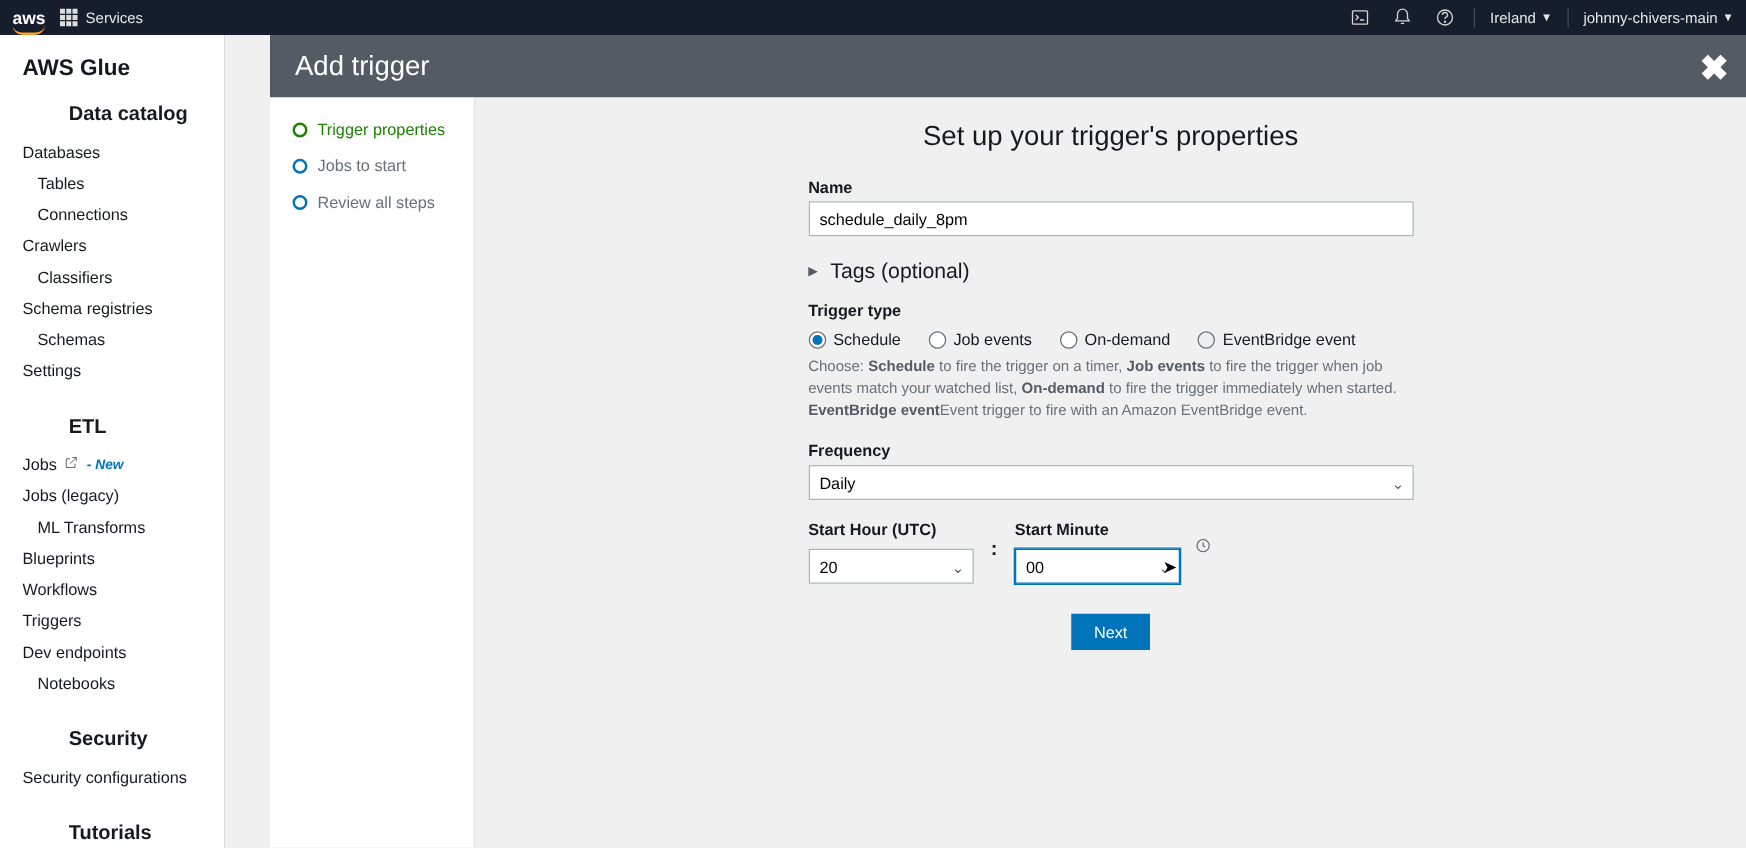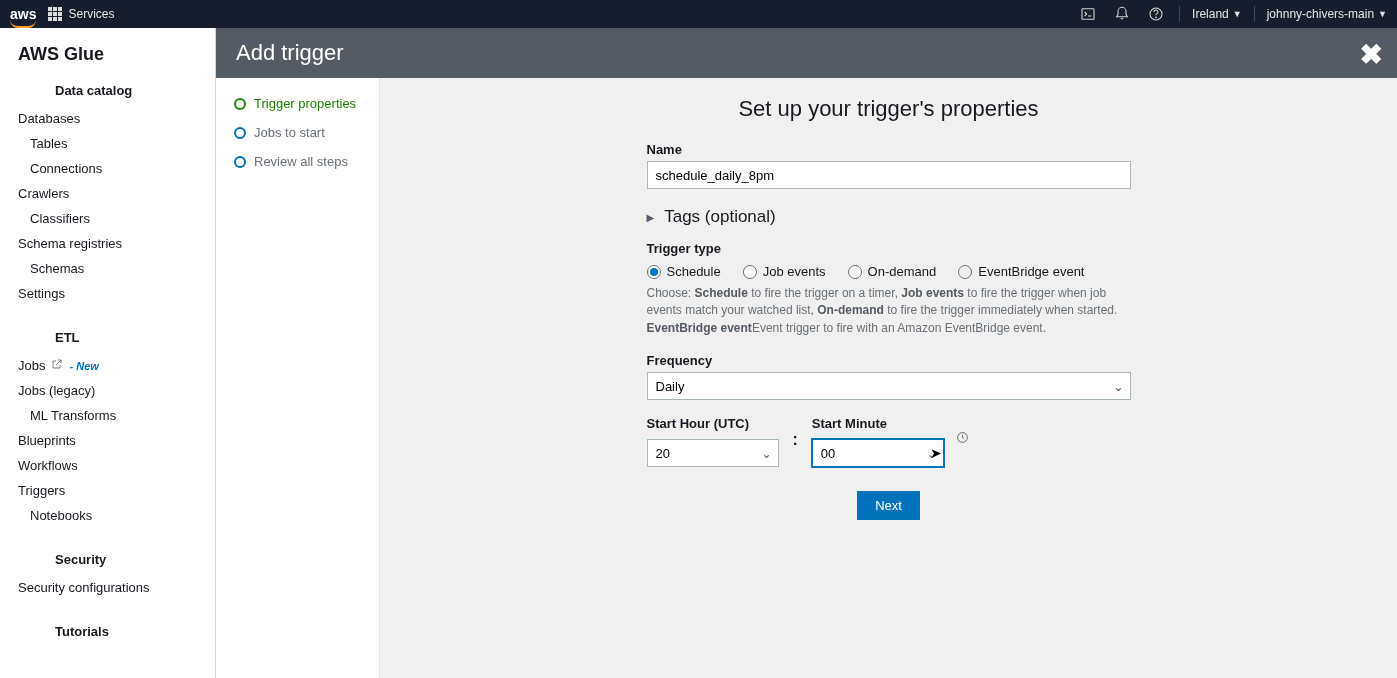--- a/index.html
+++ b/index.html
@@ -21,24 +21,24 @@
   .region { cursor:pointer; display:flex; align-items:center; gap:4px;}
   .user   { cursor:pointer; display:flex; align-items:center; gap:4px;}
   .caret-down { font-size:9px; }
 
   
   .panel-header { position:absolute; left:216px; right:0; top:28px; height:50px; background:#545b64; color:#fff; display:flex; align-items:center; padding:0 20px;}
   .panel-header h1 { font-size:22px; font-weight:400;}
   .close-x { position:absolute; right:14px; top:10px; font-size:28px; font-weight:700; color:#fff; cursor:pointer;}
 
   
-  .sidebar { position:absolute; top:28px; left:0; width:216px; bottom:0; background:#fff; border-right:1px solid #d5dbdb; overflow-y:auto;}
+  .sidebar { position:absolute; top:28px; left:0; width:180px; bottom:0; background:#fff; border-right:1px solid #d5dbdb; overflow-y:auto;}
   .sidebar-inner { padding:16px 18px 30px 18px;}
   .service-title { font-size:18px; font-weight:700; color:#16191f; margin-bottom:18px;}
-  .nav-head { font-size:13px; font-weight:700; color:#16191f; margin-top:10px; margin-bottom:8px;padding-left:37px;}
+  .nav-head { font-size:16px; font-weight:700; color:#16191f; margin-top:10px; margin-bottom:8px;padding-left:37px;}
   .nav-item { font-size:13px; color:#16191f; padding:5px 0; cursor:pointer; display:flex; align-items:center; gap:6px;}
   .nav-sub { padding-left:12px;}
   .new-badge { font-size:11px; font-weight:700; color:#0073bb; font-style:italic;}
   .sidebar::-webkit-scrollbar{width:8px;} .sidebar::-webkit-scrollbar-thumb{background:#c6c6c6;border-radius:4px;}
 
   
   .steps { position:absolute; top:78px; left:216px; width:164px; bottom:0; background:#fff; border-right:1px solid #e4e4e4; padding:18px 10px 0 18px;}
   .step { display:flex; align-items:center; gap:8px; font-size:13px; margin-bottom:14px; }
   .step .ring { width:12px; height:12px; border-radius:50%; border:2px solid #0073bb; flex:0 0 auto;}
   .step.active .ring { border-color:#1d8102;}
@@ -189,20 +189,23 @@
         </div>
         <div class="nav-item">
           <span>Blueprints</span>
         </div>
         <div class="nav-item">
           <span>Workflows</span>
         </div>
         <div class="nav-item">
           <span>Triggers</span>
         </div>
+        <div class="nav-item">
+          <span>Dev endpoints</span>
+        </div>
         <div class="nav-item nav-sub">
           <span>Notebooks</span>
         </div>
         <div style="height: 14px;"></div>
         <div class="nav-head">Security</div>
         <div class="nav-item">
           <span>Security configurations</span>
         </div>
         <div style="height: 14px;"></div>
         <div class="nav-head">Tutorials</div>

